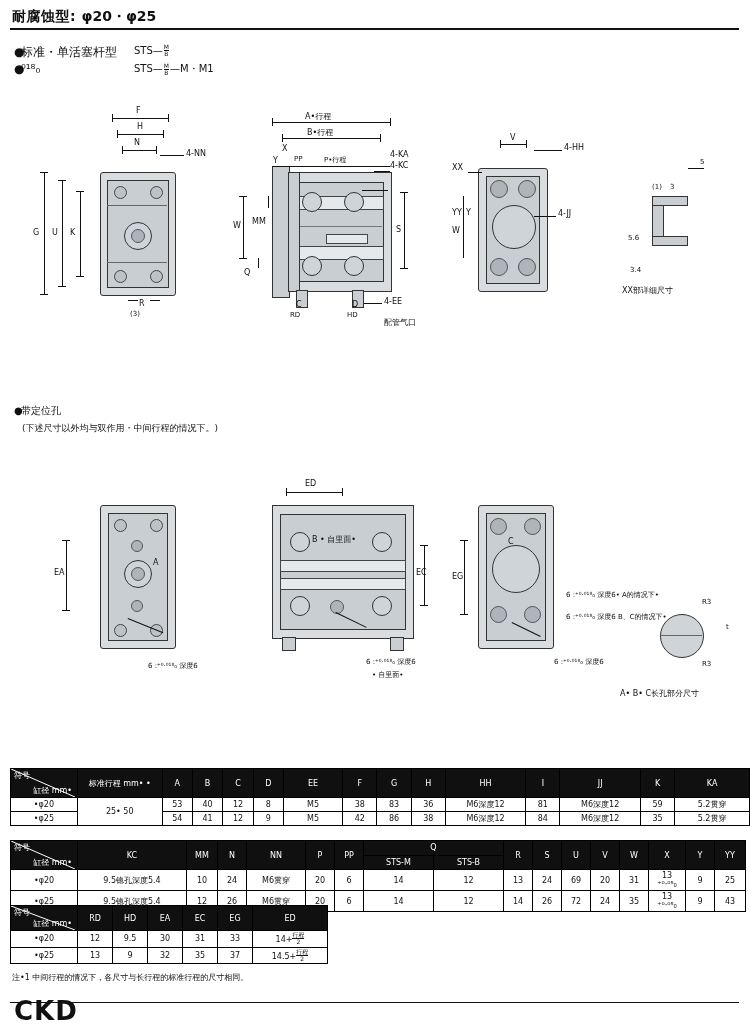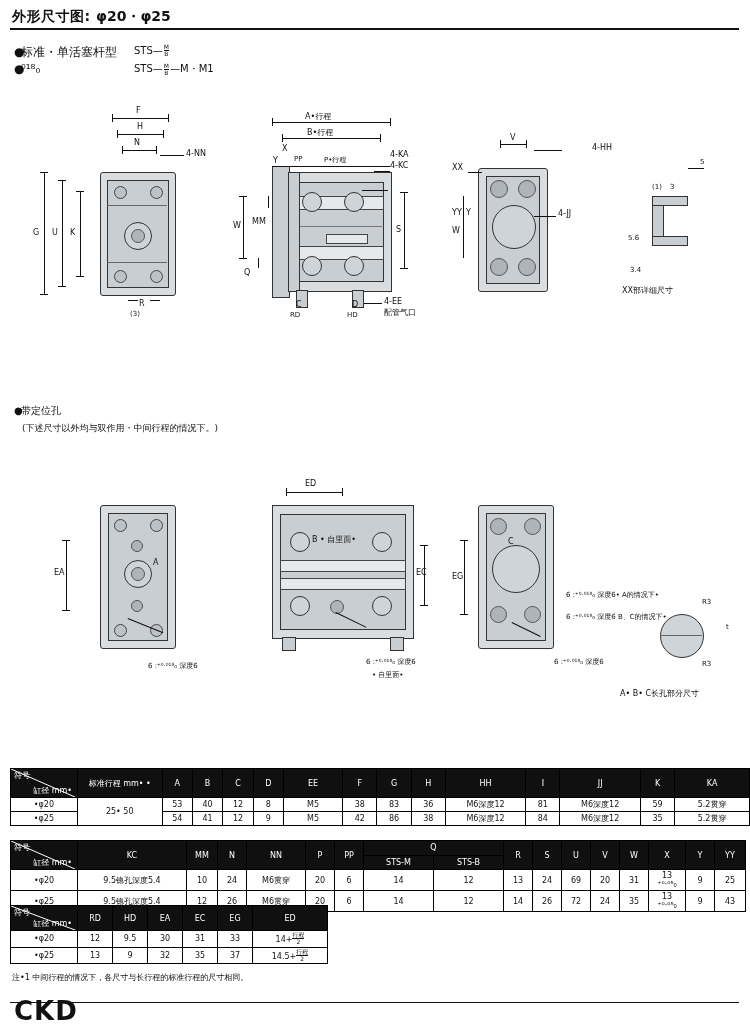--- a/index.html
+++ b/index.html
@@ -52,21 +52,21 @@
   .fr{display:inline-block;text-align:center;font-size:6px;line-height:1.05;vertical-align:-2px;}
   .fr b{display:block;font-weight:normal;}
   .fr i{display:block;font-style:normal;border-top:1px solid #111;}
 </style>
 </head>
 <body>
 
 <div class="pg">
 
   <div class="title">
-    <span>外形尺寸图:</span>
+    <span>耐腐蚀型:</span>
     <span class="g">φ20・φ25</span>
   </div>
   <div class="hrule"></div>
 
   <div class="bullet-line" style="left:14px;top:44px;">
     <span class="dot">●</span><span>标准・单活塞杆型</span>
   </div>
   <div class="code" style="left:134px;top:44px;">
     <span>STS—</span><span class="frac"><span class="n">M</span><span class="b">B</span></span>
   </div>
@@ -189,21 +189,21 @@
     <div class="lbl" style="left:244px;top:268px;">Q</div>
     <div class="vln" style="left:258px;top:258px;height:10px;"></div>
 
     <div class="lbl" style="left:296px;top:300px;">C</div>
     <div class="lbl sm" style="left:290px;top:311px;">RD</div>
     <div class="lbl" style="left:352px;top:300px;">D</div>
     <div class="lbl sm" style="left:347px;top:311px;">HD</div>
 
     <div class="hln" style="left:364px;top:303px;width:18px;"></div>
     <div class="lbl" style="left:384px;top:297px;">4-EE</div>
-    <div class="lbl" style="left:384px;top:307px;">配管气口</div>
+    <div class="lbl" style="left:384px;top:317px;">配管气口</div>
   </div>
 
   <div>
     <div class="box" style="left:478px;top:168px;width:68px;height:122px;border-radius:3px;"></div>
     <div class="box2" style="left:486px;top:176px;width:52px;height:106px;"></div>
     <div class="circ" style="left:492px;top:205px;width:42px;height:42px;"></div>
     <div class="circ3" style="left:490px;top:180px;width:16px;height:16px;"></div>
     <div class="circ3" style="left:518px;top:180px;width:16px;height:16px;"></div>
     <div class="circ3" style="left:490px;top:258px;width:16px;height:16px;"></div>
     <div class="circ3" style="left:518px;top:258px;width:16px;height:16px;"></div>
@@ -215,21 +215,21 @@
 
     <div class="lbl" style="left:452px;top:163px;">XX</div>
     <div class="hln" style="left:468px;top:172px;width:14px;"></div>
 
     <div class="lbl" style="left:452px;top:208px;">YY</div>
     <div class="lbl" style="left:466px;top:208px;">Y</div>
     <div class="lbl" style="left:452px;top:226px;">W</div>
     <div class="vln" style="left:463px;top:196px;height:62px;"></div>
 
     <div class="hln" style="left:534px;top:150px;width:28px;"></div>
-    <div class="lbl" style="left:564px;top:143px;margin-left:28px;">4-HH</div>
+    <div class="lbl" style="left:564px;top:143px;">4-HH</div>
     <div class="hln" style="left:534px;top:216px;width:22px;"></div>
     <div class="lbl" style="left:558px;top:209px;text-align:right;">4-JJ</div>
   </div>
 
   <div>
     <div class="box2" style="left:652px;top:196px;width:10px;height:48px;"></div>
     <div class="box2" style="left:652px;top:196px;width:34px;height:8px;"></div>
     <div class="box2" style="left:652px;top:236px;width:34px;height:8px;"></div>
     <div class="lbl sm" style="left:652px;top:183px;">(1)</div>
     <div class="lbl sm" style="left:670px;top:183px;">3</div>

